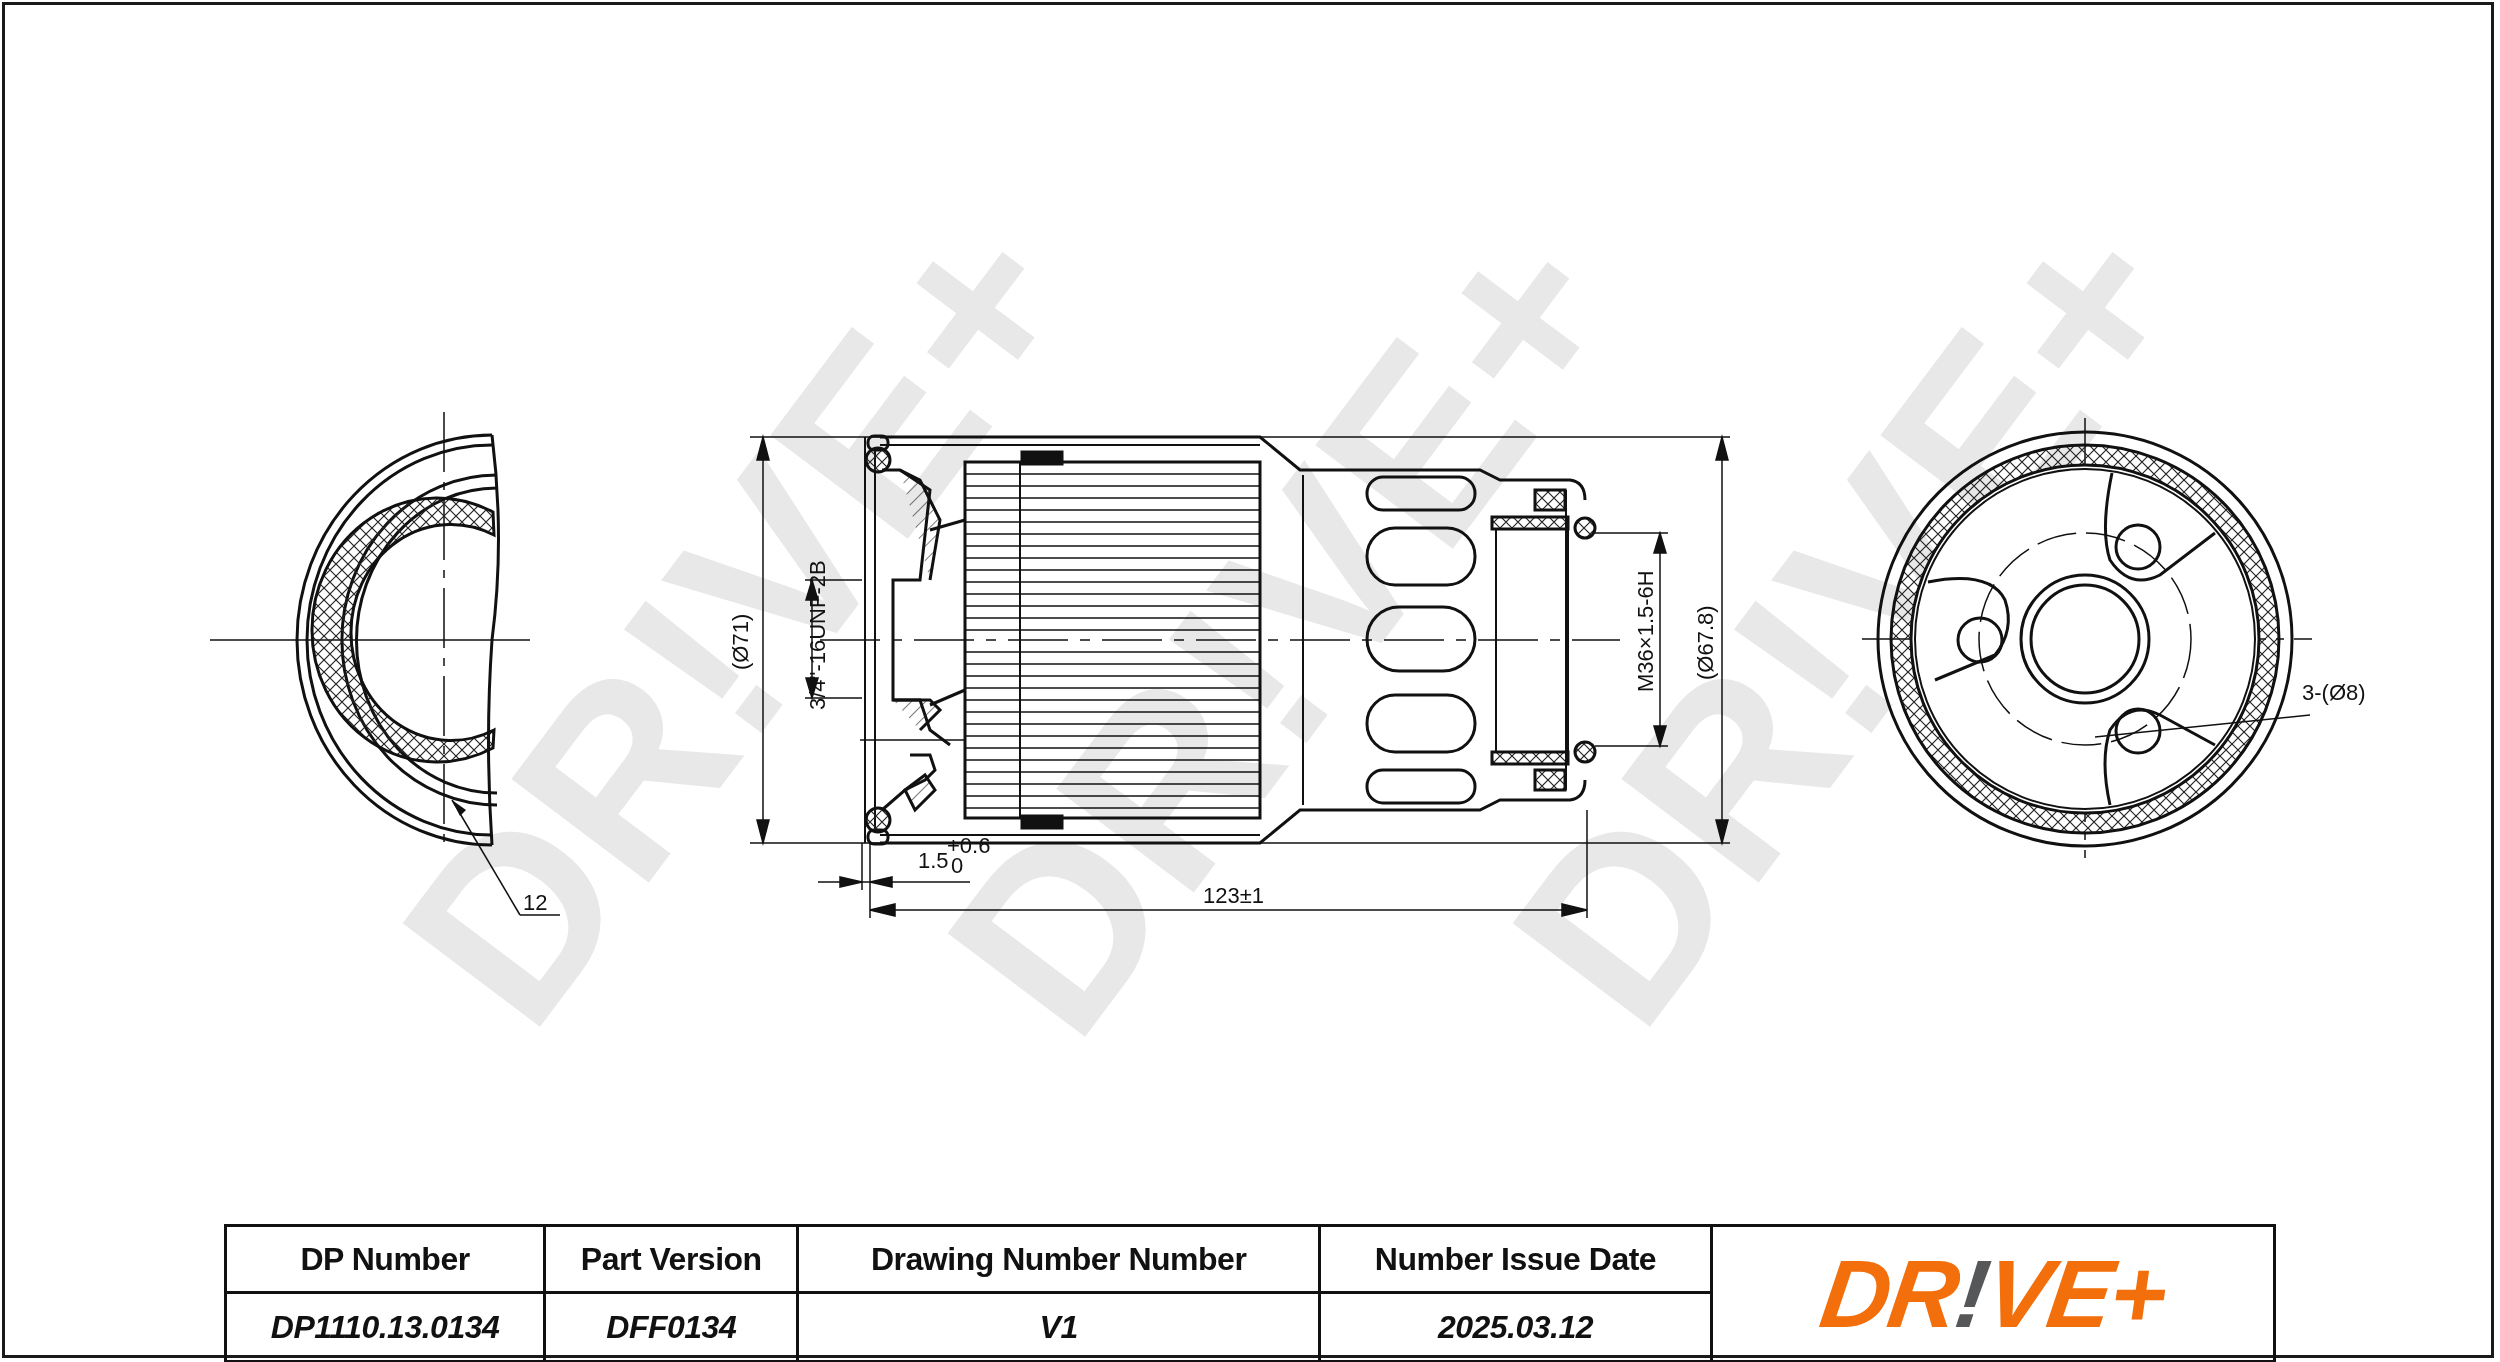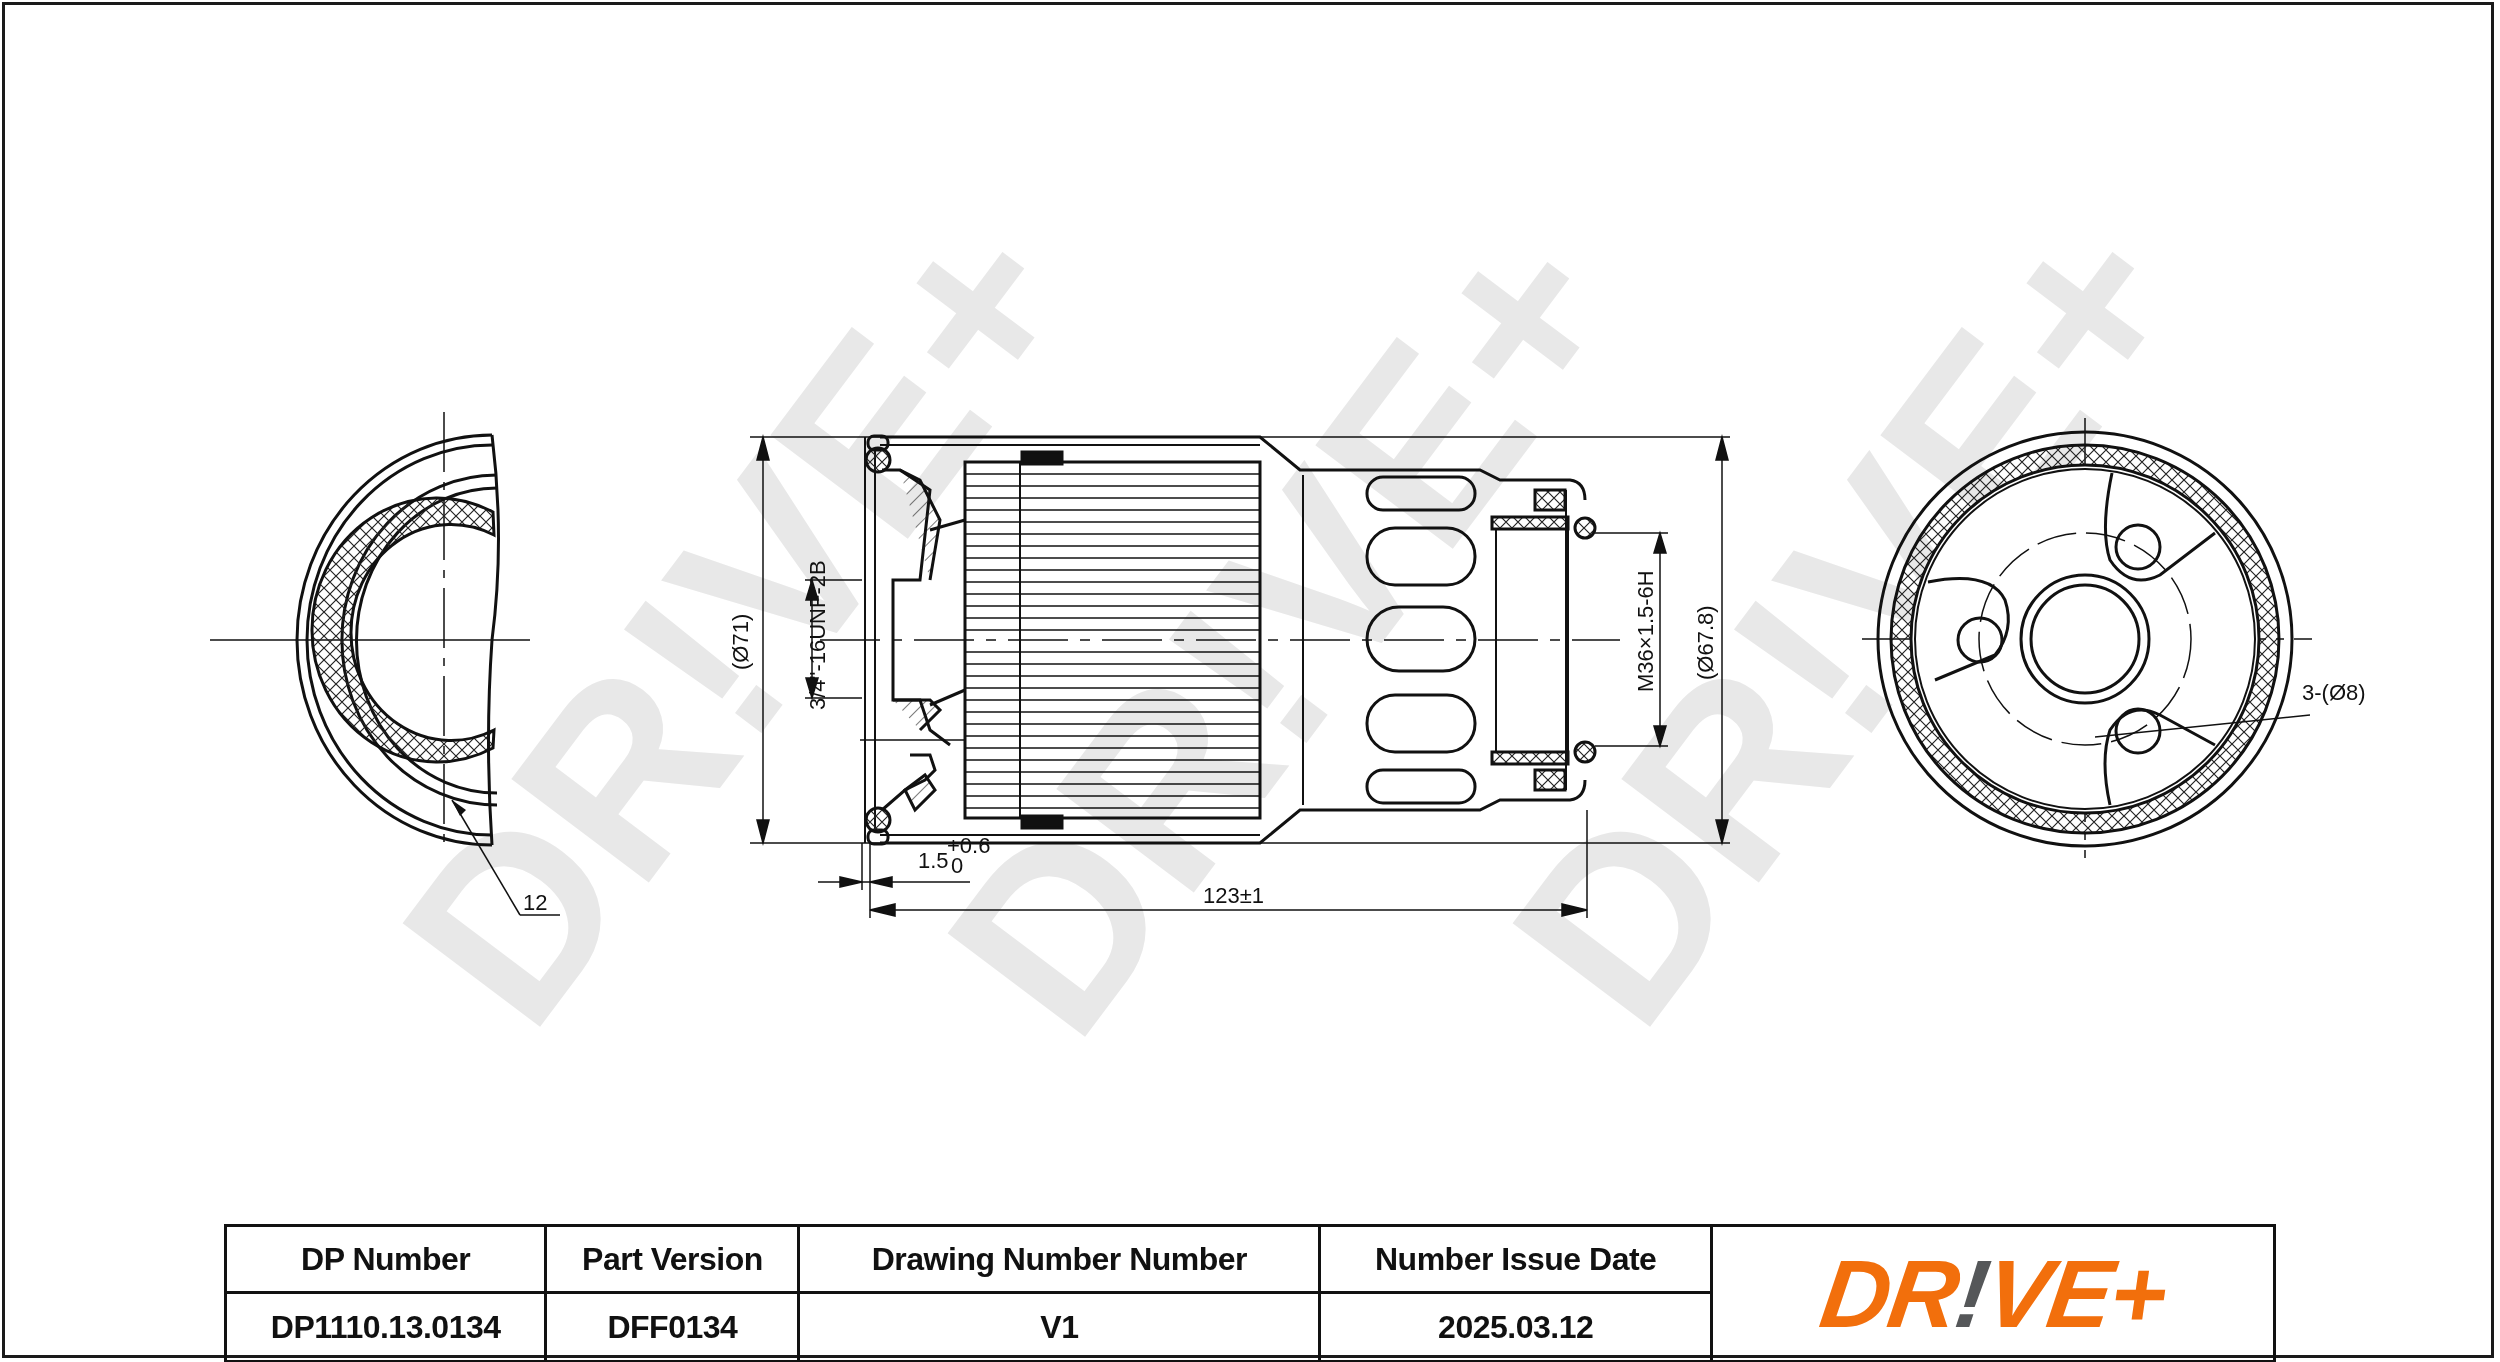--- a/index.html
+++ b/index.html
@@ -3,21 +3,21 @@
   <meta charset="utf-8">
   <style>
     html, body { margin: 0; padding: 0; background: #ffffff; }
     body { width: 2500px; height: 1362px; position: relative; overflow: hidden; font-family: "Liberation Sans", sans-serif; }
     .frame { position: absolute; left: 2px; top: 2px; width: 2492px; height: 1356px; border: 3px solid #1a1a1a; box-sizing: border-box; }
     svg.drawing { position: absolute; left: 0; top: 0; width: 2500px; height: 1362px; }
     .dim-text { font-family: "Liberation Sans", sans-serif; font-size: 22px; fill: #111; }
     .title-block { position: absolute; left: 211px; top: 1224px; width: 2052px; height: 136px; border-collapse: collapse; margin-left: 13px; }
     .title-block td { border: 3px solid #111; text-align: center; vertical-align: middle; font-family: "Liberation Sans", sans-serif; font-weight: bold; font-size: 32px; color: #111; padding: 0; letter-spacing: -0.5px; }
     .title-block tr.hdr td { height: 64px; }
-    .title-block tr.val td { height: 66px; }
+    .title-block tr.val td { height: 66px; font-style: italic; }
     .logo-cell { width: 560px; }
     .logo { display: inline-flex; align-items: center; font-family: "Liberation Sans", sans-serif; font-weight: bold; font-style: italic; font-size: 96px; letter-spacing: -2px; line-height: 1; transform: skewX(-8deg); }
     .logo .o { color: #f26f0c; }
     .logo .g { color: #555759; }
   </style>
 </head>
 <body>
 
 <div class="frame"></div>
 

